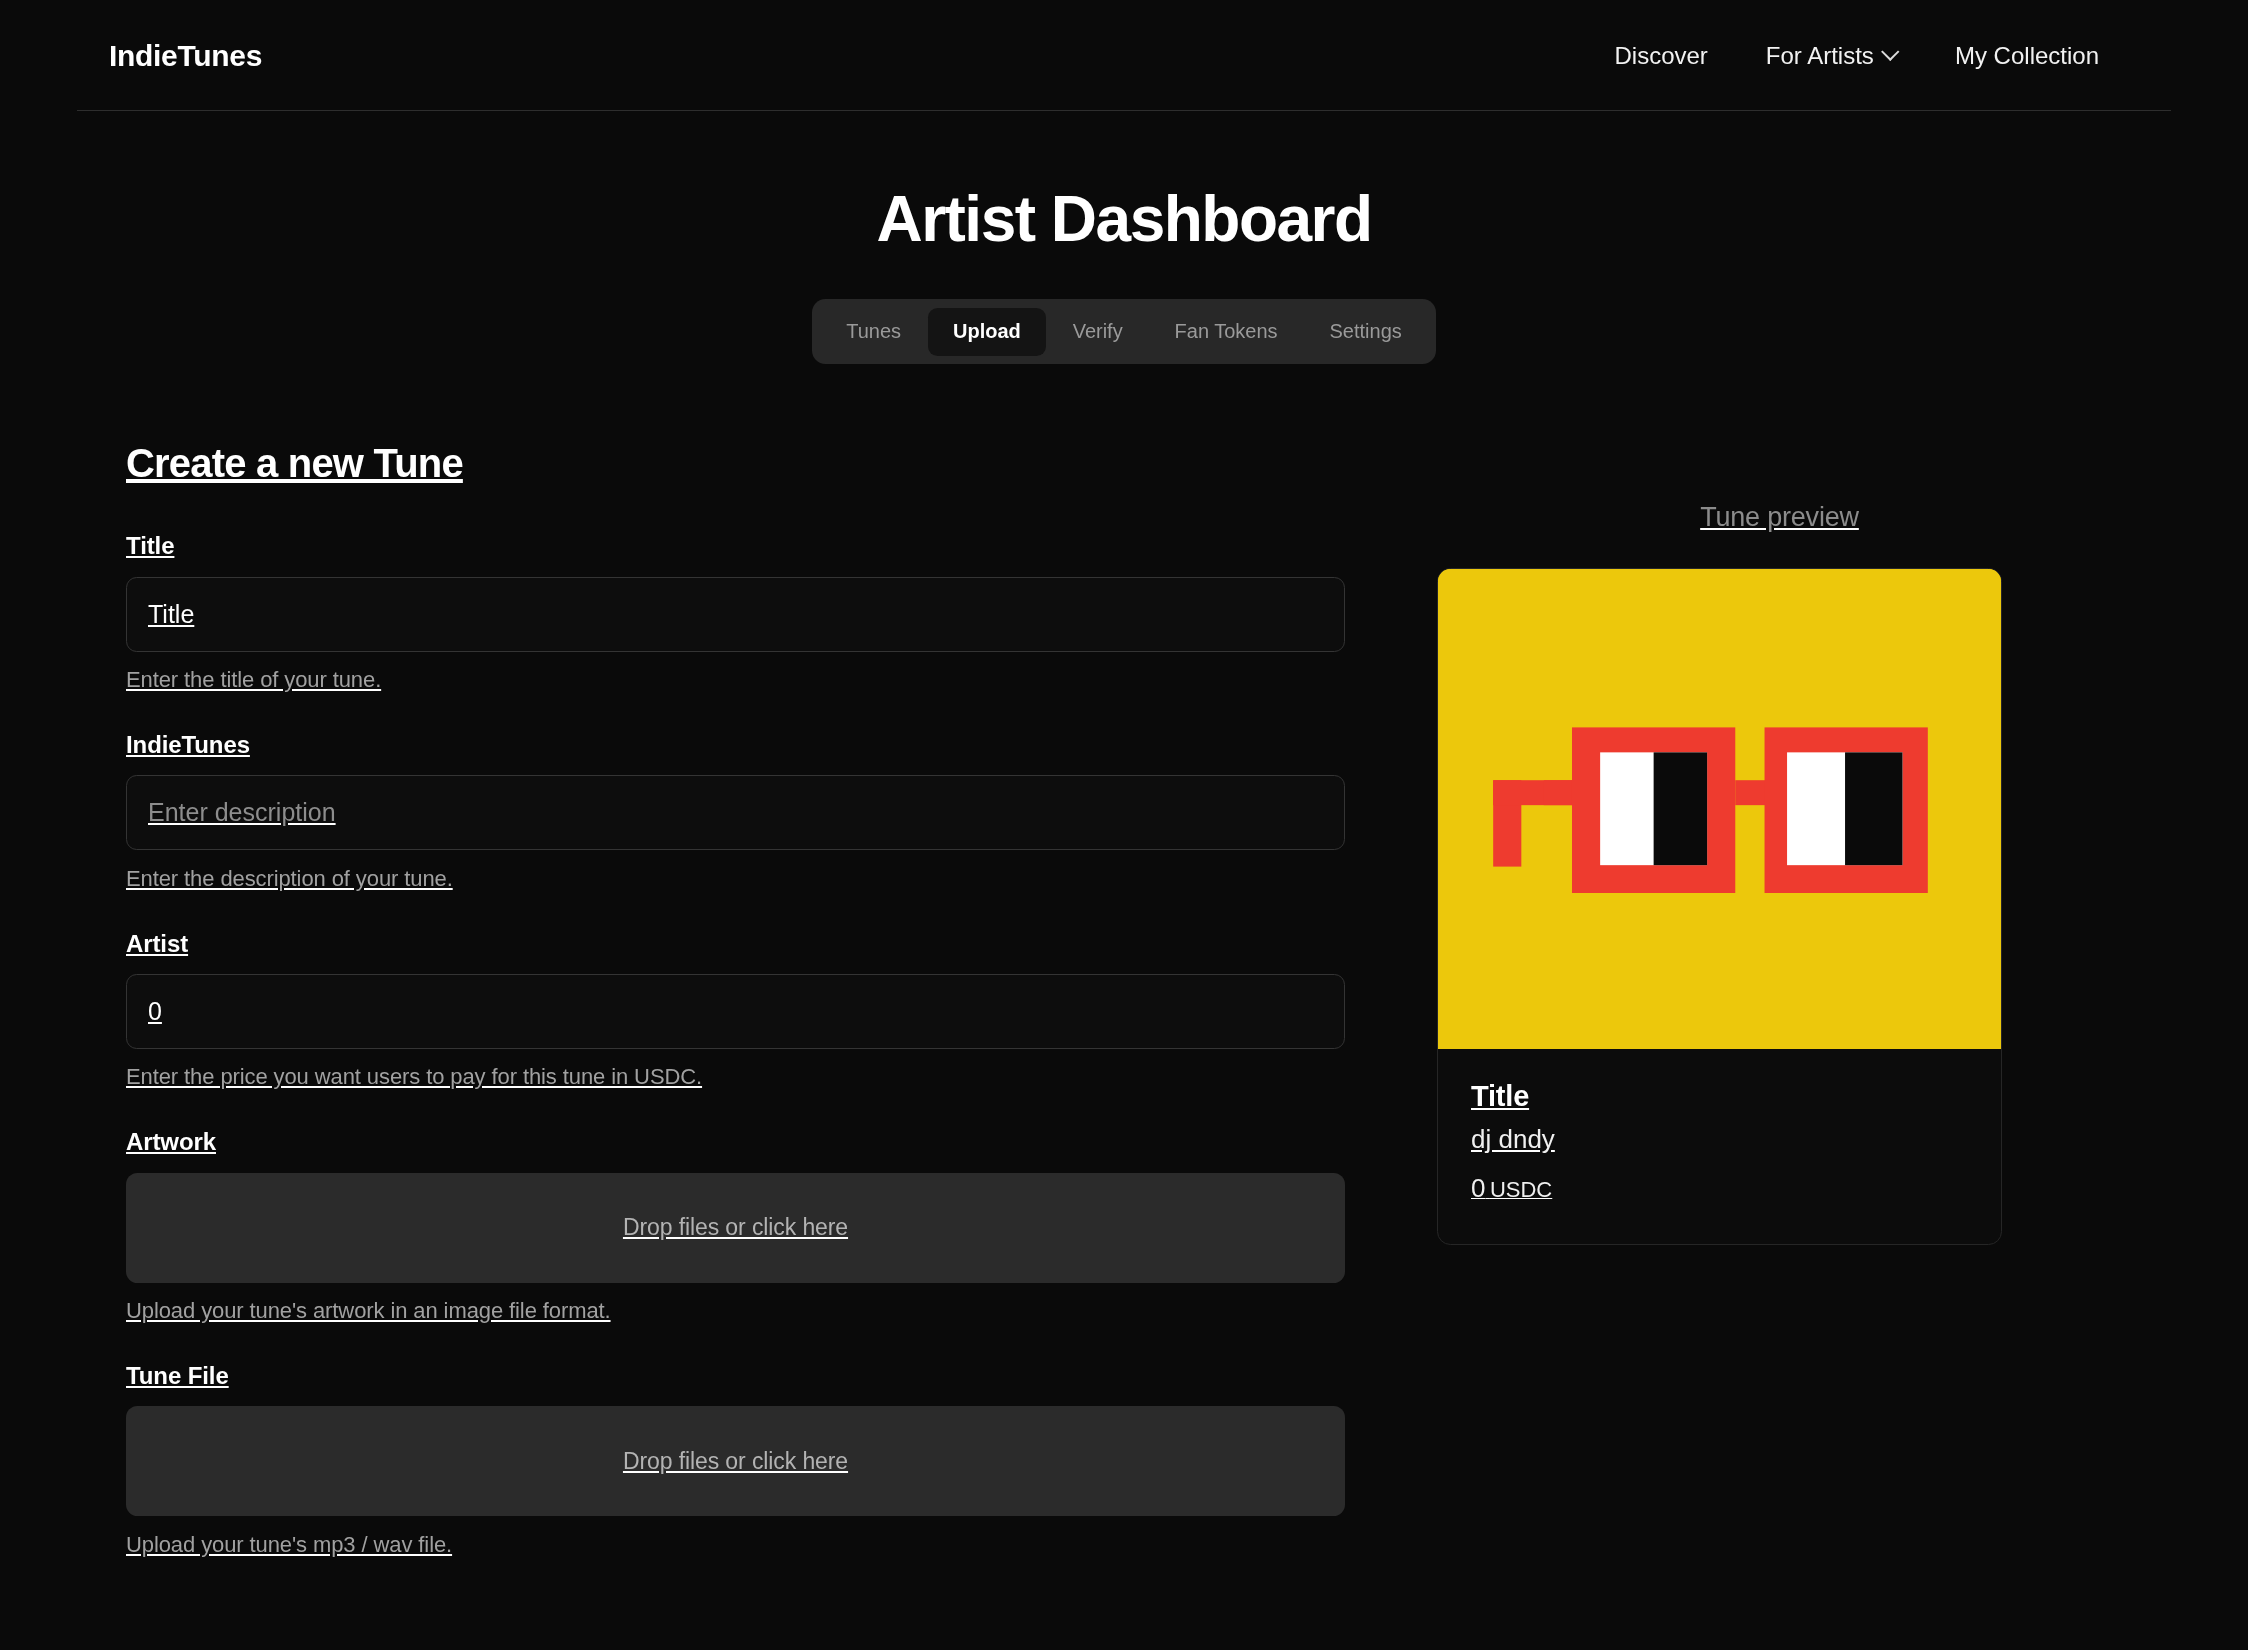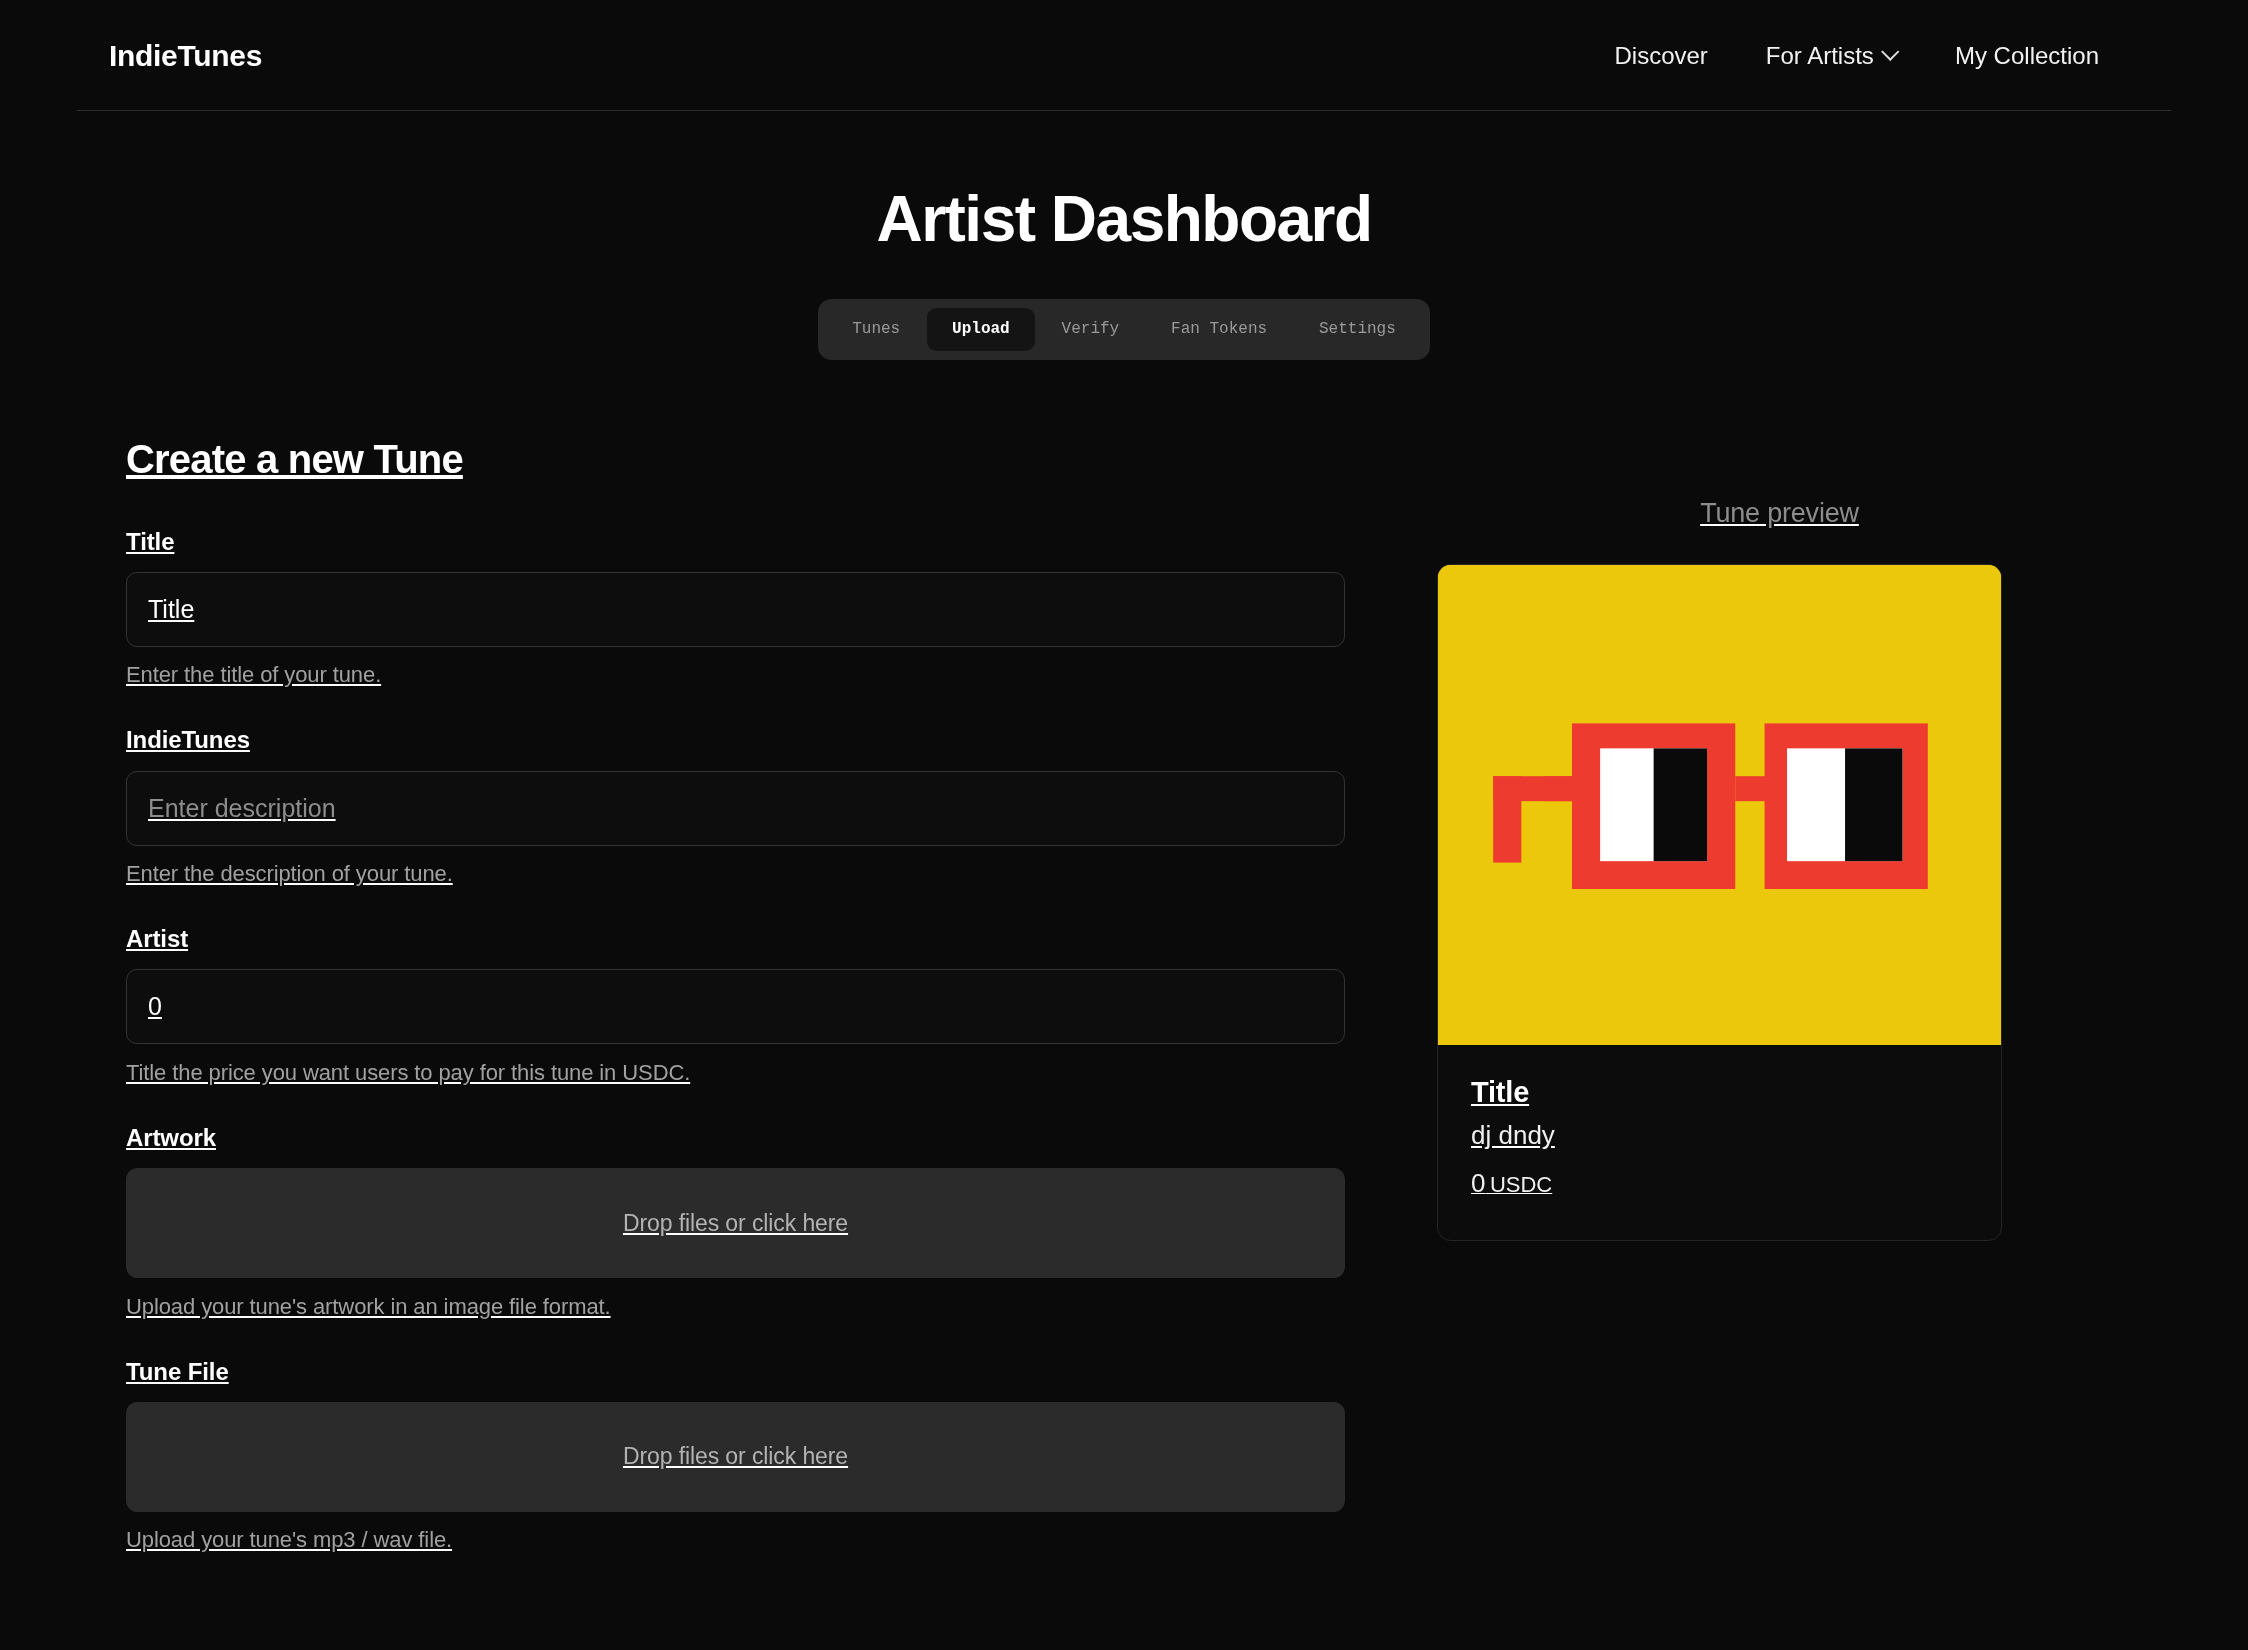--- a/index.html
+++ b/index.html
@@ -91,30 +91,30 @@
   }
   .tabs {
     display: inline-flex;
     align-items: center;
     background: #282828;
     border-radius: 13.4px;
     padding: 8.6px 9.6px;
     gap: 1.9px;
   }
   .tab {
-    font-size: 16px;
+    font-size: 20px;
     font-weight: 400;
     color: #9a9a9a;
     padding: 12.5px 25px;
     border-radius: 9.6px;
     cursor: pointer;
     white-space: nowrap;
     background: transparent;
     border: none;
-    font-family: Liberation Mono, monospace;
+    font-family: Liberation Sans, sans-serif;
     line-height: 1.15;
   }
   .tab.active {
     background: #141414;
     color: #ffffff;
     font-weight: 700;
   }
 
   
   .main {
@@ -281,21 +281,21 @@
 
       <div class="field">
         <label class="field-label">IndieTunes</label>
         <input class="input" type="text" placeholder="Enter description" style="">
         <div class="field-help">Enter the description of your tune.</div>
       </div>
 
       <div class="field">
         <label class="field-label">Artist</label>
         <input class="input" type="text" value="0" style="">
-        <div class="field-help">Title the price you want users to pay for this tune in USDC.</div>
+        <div class="field-help">Enter the price you want users to pay for this tune in USDC.</div>
       </div>
 
       <div class="field">
         <label class="field-label">Artwork</label>
         <div class="dropzone">
           <span class="dropzone-text">Drop files or click here</span>
         </div>
         <div class="field-help">Upload your tune's artwork in an image file format.</div>
       </div>
 

